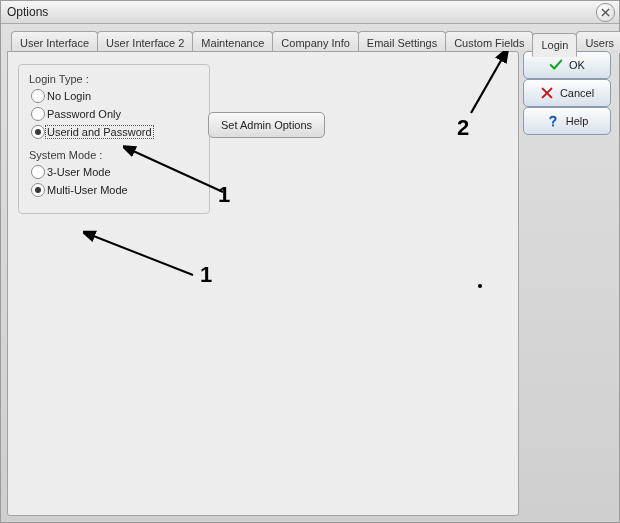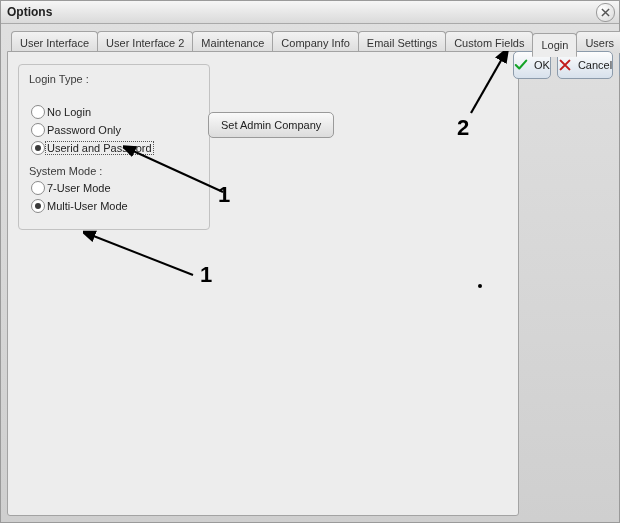--- a/index.html
+++ b/index.html
@@ -1,42 +1,42 @@
 <!DOCTYPE html>
 <html><head>
 <meta charset="utf-8">
 <style>
   html,body{margin:0;padding:0;font-family:Tahoma,Arial,sans-serif;font-size:11px;color:#222;background:#fff}
   .window{width:620px;height:523px;box-sizing:border-box;border:1px solid #9a9a9a;background:#d6d6d6;
     background:linear-gradient(#e0e0e0,#cfcfcf);position:relative}
   .titlebar{height:22px;background:linear-gradient(#f6f6f6,#dadada);border-bottom:1px solid #a9a9a9;
-    display:flex;align-items:center;padding:0 6px;font-weight:bold;font-size:12px;position:relative}
+    display:flex;align-items:center;padding:0 6px;font-weight:normal;font-size:12px;position:relative}
   .close-btn{position:absolute;right:4px;top:2px;width:17px;height:17px;border:1px solid #9a9a9a;border-radius:9px;
     background:radial-gradient(circle at 30% 30%,#fff,#d9d9d9);display:flex;align-items:center;justify-content:center;
     cursor:pointer;color:#555}
   .close-btn svg{width:9px;height:9px}
   .client{position:absolute;top:22px;left:0;right:0;bottom:0;padding:6px}
   
   .tabstrip{display:flex;height:22px;margin:0 0 0 4px}
   .tab{border:1px solid #a3a3a3;border-bottom:none;background:linear-gradient(#f2f2f2,#dcdcdc);
     padding:0 8px;display:flex;align-items:center;border-top-left-radius:4px;border-top-right-radius:4px;
     margin-right:-1px;cursor:pointer;white-space:nowrap;height:21px;position:relative;top:2px;color:#333}
   .tab.active{background:#ededed;z-index:2;border-bottom:1px solid #ededed;top:4px;height:22px}
   .tabpage{border:1px solid #a3a3a3;background:#ededed;border-radius:3px;border-top-left-radius:0;
     position:absolute;top:28px;left:6px;right:100px;bottom:6px;padding:8px}
   
-  .side-buttons{position:absolute;top:28px;right:18px;width:88px;display:flex;flex-direction:row;gap:6px}
+  .side-buttons{position:absolute;top:28px;right:8px;width:88px;display:flex;flex-direction:column;}
   .btn{height:26px;border:1px solid #8c9bab;border-radius:5px;background:linear-gradient(#fdfdfd,#d7e1ec);
     display:flex;align-items:center;justify-content:center;gap:6px;cursor:pointer;font-size:11px;color:#222}
   .btn .icon{display:flex}
   .btn svg{width:14px;height:14px}
   
   .fieldset{border:1px solid #c2c2c2;border-radius:4px;padding:10px 10px 12px 10px;width:170px;margin:4px 0 0 2px;
     position:relative;background:#ededed}
-  .fieldset .legend{margin:-2px 0 20px 0;color:#3a3a3a}
+  .fieldset .legend{margin:-2px 0 4px 0;color:#3a3a3a}
   .radio-row{display:flex;align-items:center;margin:4px 0 4px 2px;cursor:pointer}
   .radio{width:12px;height:12px;border:1px solid #8a8a8a;border-radius:50%;background:#fff;position:relative;flex:0 0 12px}
   .radio.checked::after{content:"";position:absolute;left:3px;top:3px;width:6px;height:6px;border-radius:50%;
     background:#3a3a3a}
   .radio-label{border:1px dotted transparent;padding:0 1px}
   .radio-row.focused .radio-label{border-color:#555}
   .subhead{margin:10px 0 2px 0;color:#3a3a3a}
   .admin-btn{position:absolute;left:200px;top:60px;height:24px;padding:0 12px;border:1px solid #9a9a9a;border-radius:5px;
     background:linear-gradient(#fafafa,#dcdcdc);display:flex;align-items:center;cursor:pointer;font-size:11px}
   
@@ -101,30 +101,30 @@
         </div>
         <div class="radio-row focused">
           <span class="radio checked"></span>
           <span class="radio-label">Userid and Password</span>
         </div>
 
         <div class="subhead">System Mode :</div>
 
         <div class="radio-row">
           <span class="radio"></span>
-          <span class="radio-label">7-User Mode</span>
+          <span class="radio-label">3-User Mode</span>
         </div>
         <div class="radio-row">
           <span class="radio checked"></span>
           <span class="radio-label">Multi-User Mode</span>
         </div>
       </div>
 
       <div class="admin-btn">
-        <span>Set Admin Company</span>
+        <span>Set Admin Options</span>
       </div>
 
       <svg class="anno" style="left:115px;top:90px" width="110" height="60">
         <defs>
             <marker id="ah1" markerWidth="10" markerHeight="10" refX="2" refY="3" orient="auto">
           <path d="M0,0 L0,6 L8,3 z" fill="#000"></path>
             </marker>
           </defs>
         <line x1="100" y1="50" x2="8" y2="8" stroke="#000" stroke-width="2" marker-end="url(#ah1)"></line>
       </svg>

